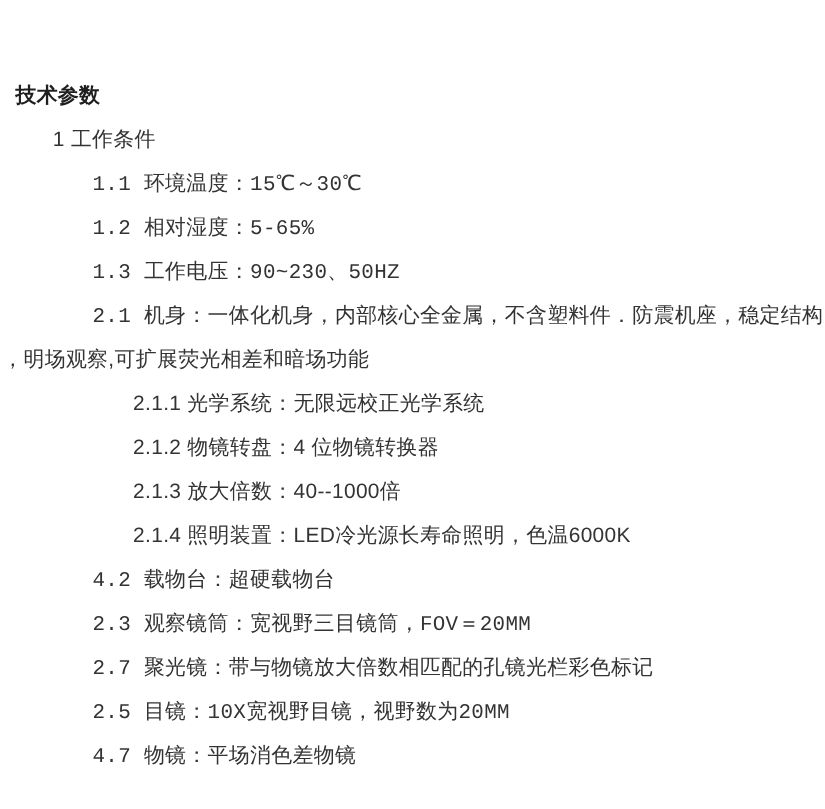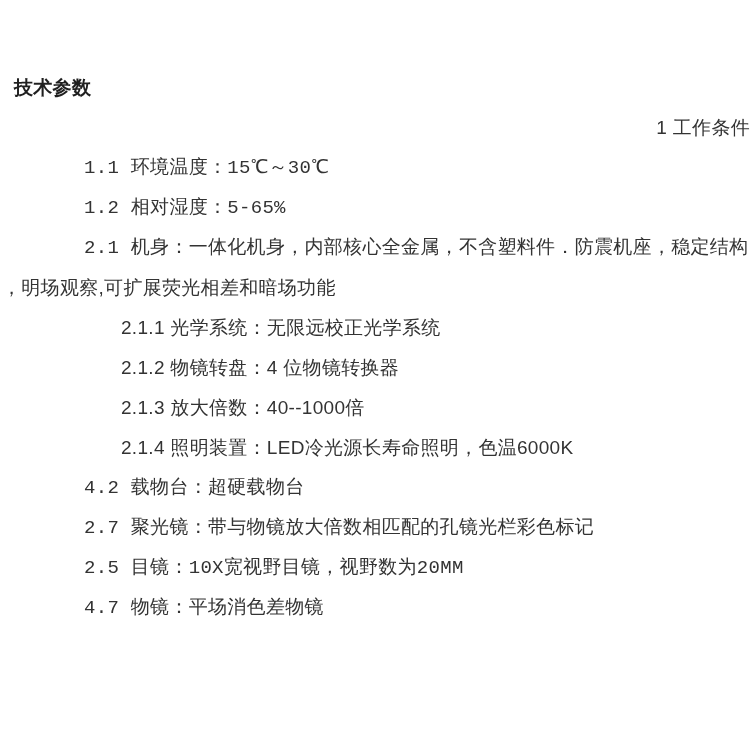--- a/index.html
+++ b/index.html
@@ -24,40 +24,42 @@
     font-size: 19px;
     font-weight: 400;
     white-space: nowrap;
     letter-spacing: 0.3px;
   }
   .heading {
     font-weight: 700;
     color: #1f1f1f;
     padding-left: 14px;
   }
-  .lvl1 { padding-left: 48px; text-align: right; }
+  .lvl1 { padding-left: 48px; }
   .lvl2 { padding-left: 84px; font-family: Liberation Mono, monospace; }
   .lvl3 { padding-left: 121px; }
   .cont { padding-left: 2px; }
 </style>
 </head>
 <body>
 
 <main class="doc">
   <h1 class="line heading">技术参数</h1>
 
   <p class="line lvl1">1 工作条件</p>
   <p class="line lvl2">1.1 环境温度：15℃～30℃</p>
   <p class="line lvl2">1.2 相对湿度：5-65%</p>
+  <p class="line lvl2">1.3 工作电压：90~230、50HZ</p>
 
   <p class="line lvl2">2.1 机身：一体化机身，内部核心全金属，不含塑料件．防震机座，稳定结构</p>
   <p class="line cont">，明场观察,可扩展荧光相差和暗场功能</p>
 
   <p class="line lvl3">2.1.1 光学系统：无限远校正光学系统</p>
   <p class="line lvl3">2.1.2 物镜转盘：4 位物镜转换器</p>
   <p class="line lvl3">2.1.3 放大倍数：40--1000倍</p>
   <p class="line lvl3">2.1.4 照明装置：LED冷光源长寿命照明，色温6000K</p>
 
   <p class="line lvl2">4.2 载物台：超硬载物台</p>
+  <p class="line lvl2">2.3 观察镜筒：宽视野三目镜筒，FOV＝20MM</p>
   <p class="line lvl2">2.7 聚光镜：带与物镜放大倍数相匹配的孔镜光栏彩色标记</p>
   <p class="line lvl2">2.5 目镜：10X宽视野目镜，视野数为20MM</p>
   <p class="line lvl2">4.7 物镜：平场消色差物镜</p>
 </main>
 
 </body></html>

